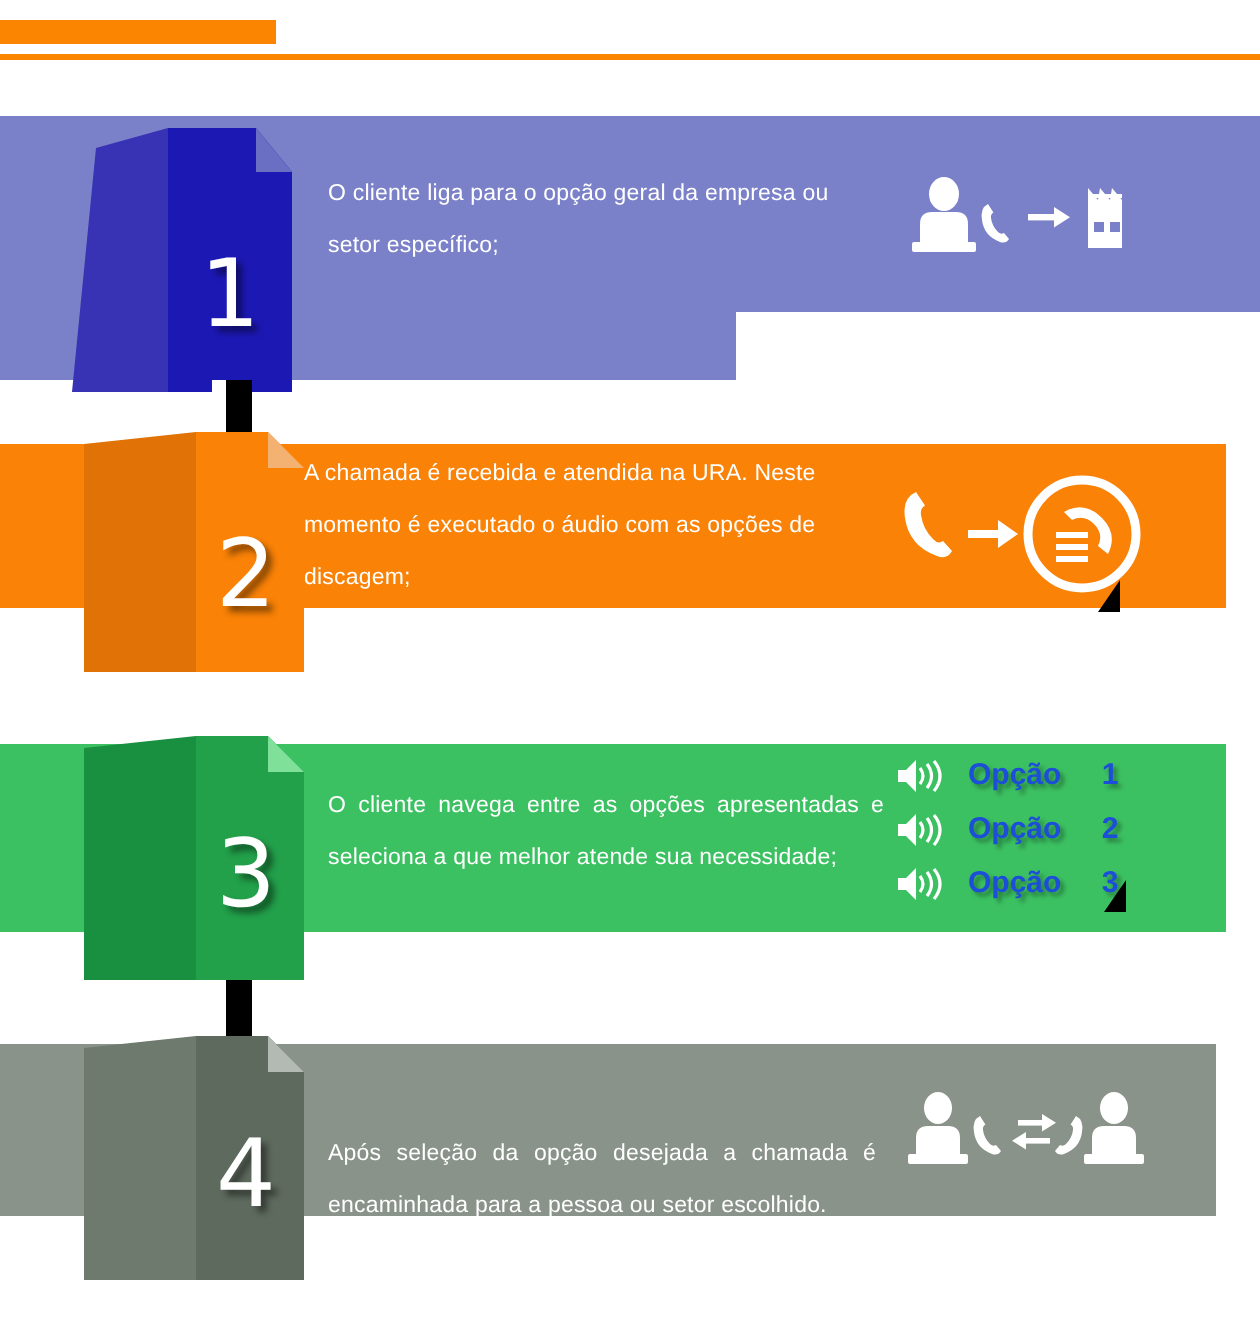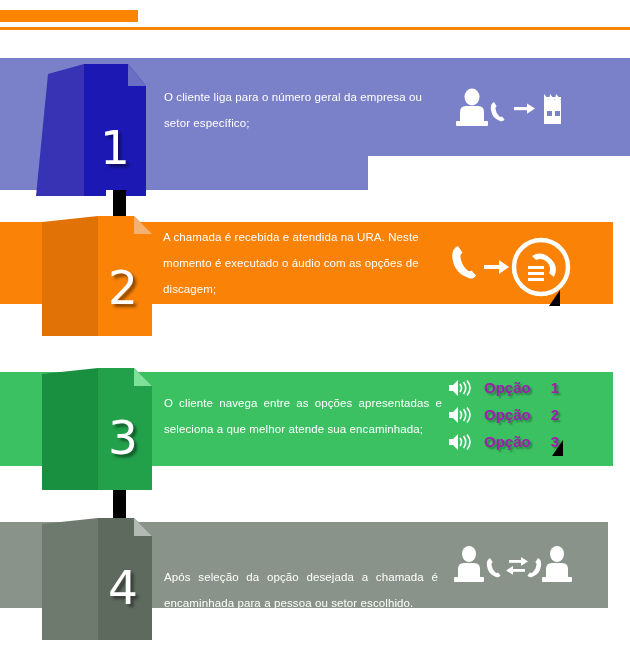--- a/index.html
+++ b/index.html
@@ -37,21 +37,21 @@
     color:#ffffff;
     font-size:11.5px;
     line-height:26px;
     letter-spacing:.1px;
     font-family:"Liberation Sans", sans-serif;
   }
   .desc.justify{text-align:justify;}
 
   
   .opt-list{position:absolute;}
-  .opt-row{display:flex;align-items:center;height:27px;color:#a21caf;
+  .opt-row{display:flex;align-items:center;height:27px;color:#1d4ed8;
            font-size:15px;font-weight:bold;text-shadow:2px 2px 2px rgba(0,0,0,.35);}
   .opt-label{width:62px;margin-left:12px;}
   .opt-num{width:18px;text-align:center;}
 
   .icon-wrap{position:absolute;display:flex;align-items:center;}
   svg{display:block;overflow:visible;}
 
   .corner-tri{position:absolute;width:0;height:0;
      border-left:11px solid transparent;border-bottom:16px solid #000;}
 </style>
@@ -80,21 +80,21 @@
     </svg>
 
     <svg style="position:absolute;left:84px;top:64px;" width="62" height="132">
       <polygon points="0,0 44,0 62,22 62,132 0,132" fill="#1c18b4"></polygon>
       <polygon points="44,0 62,22 44,22" fill="#6a6fc4"></polygon>
     </svg>
 
     <span class="marker-num" style="left:100px;top:124px;">1</span>
   </div>
 
-  <div class="desc" style="left:164px;top:84px;width:272px;">O cliente liga para o número geral da empresa ou setor específico;</div>
+  <div class="desc" style="left:164px;top:84px;width:272px;">O cliente liga para o opção geral da empresa ou setor específico;</div>
 
   <div class="icon-wrap" style="left:452px;top:88px;">
     <svg width="118" height="42" viewBox="0 0 118 42">
       <g fill="#ffffff" filter="none">
 
         <ellipse cx="20" cy="9" rx="7.5" ry="8.5"></ellipse>
         <path d="M8 34 L8 24 Q8 18 14 18 L26 18 Q32 18 32 24 L32 34 Z"></path>
         <rect x="4" y="33" width="32" height="5" rx="1"></rect>
 
         <path d="M42 14 q-4 2 -3 8 q1 8 9 11 q3 1 4.5 -1.5 l-2.5 -3 q-1.5 1 -3 -0.5 q-3 -3 -3.5 -7 q-0.3 -2 1.2 -2.8 Z"></path>
@@ -126,21 +126,21 @@
     <svg style="position:absolute;left:42px;top:216px;" width="56" height="120">
       <polygon points="56,0 56,120 0,120 0,6" fill="#e07206"></polygon>
     </svg>
     <svg style="position:absolute;left:98px;top:216px;" width="54" height="120">
       <polygon points="0,0 36,0 54,18 54,120 0,120" fill="#f98207"></polygon>
       <polygon points="36,0 54,18 36,18" fill="#f3b271"></polygon>
     </svg>
     <span class="marker-num" style="left:108px;top:264px;">2</span>
   </div>
 
-  <div class="desc" style="left:163px;top:224px;width:278px;">A chamada é recebida e atendida na URA. Neste momento é executado o áudio com as opções de discagem;</div>
+  <div class="desc" style="left:152px;top:224px;width:278px;">A chamada é recebida e atendida na URA. Neste momento é executado o áudio com as opções de discagem;</div>
 
   <div class="icon-wrap" style="left:448px;top:238px;">
     <svg width="122" height="62" viewBox="0 0 122 62">
       <g fill="#ffffff">
 
         <path d="M10 8 q-7 3 -5.5 13 q2 14 16 19 q5 2 7.5 -2.5 l-4.5 -5 q-2.5 1.8 -5 -1 q-5 -5 -6 -12 q-0.5 -3.5 2 -4.8 Z"></path>
 
         <rect x="36" y="27" width="16" height="4"></rect>
         <polygon points="51,22 61,29 51,36"></polygon>
 
@@ -166,21 +166,21 @@
     <svg style="position:absolute;left:42px;top:368px;" width="56" height="122">
       <polygon points="56,0 56,122 0,122 0,6" fill="#189040"></polygon>
     </svg>
     <svg style="position:absolute;left:98px;top:368px;" width="54" height="122">
       <polygon points="0,0 36,0 54,18 54,122 0,122" fill="#22a04a"></polygon>
       <polygon points="36,0 54,18 36,18" fill="#7fe09a"></polygon>
     </svg>
     <span class="marker-num" style="left:108px;top:414px;">3</span>
   </div>
 
-  <div class="desc justify" style="left:164px;top:390px;width:278px;">O cliente navega entre as opções apresentadas e seleciona a que melhor atende sua encaminhada;</div>
+  <div class="desc justify" style="left:164px;top:390px;width:278px;">O cliente navega entre as opções apresentadas e seleciona a que melhor atende sua necessidade;</div>
 
   <div class="opt-list" style="left:448px;top:374px;">
 
     <div class="opt-row">
       <svg width="24" height="18" viewBox="0 0 24 18">
         <g fill="#ffffff">
           <polygon points="1,6 5,6 10,1 10,17 5,12 1,12"></polygon>
           <path d="M12 5 q3 4 0 8" fill="none" stroke="#fff" stroke-width="1.6"></path>
           <path d="M15.5 3 q4.5 6 0 12" fill="none" stroke="#fff" stroke-width="1.6"></path>
           <path d="M19 1.5 q6 7.5 0 15" fill="none" stroke="#fff" stroke-width="1.6"></path>

